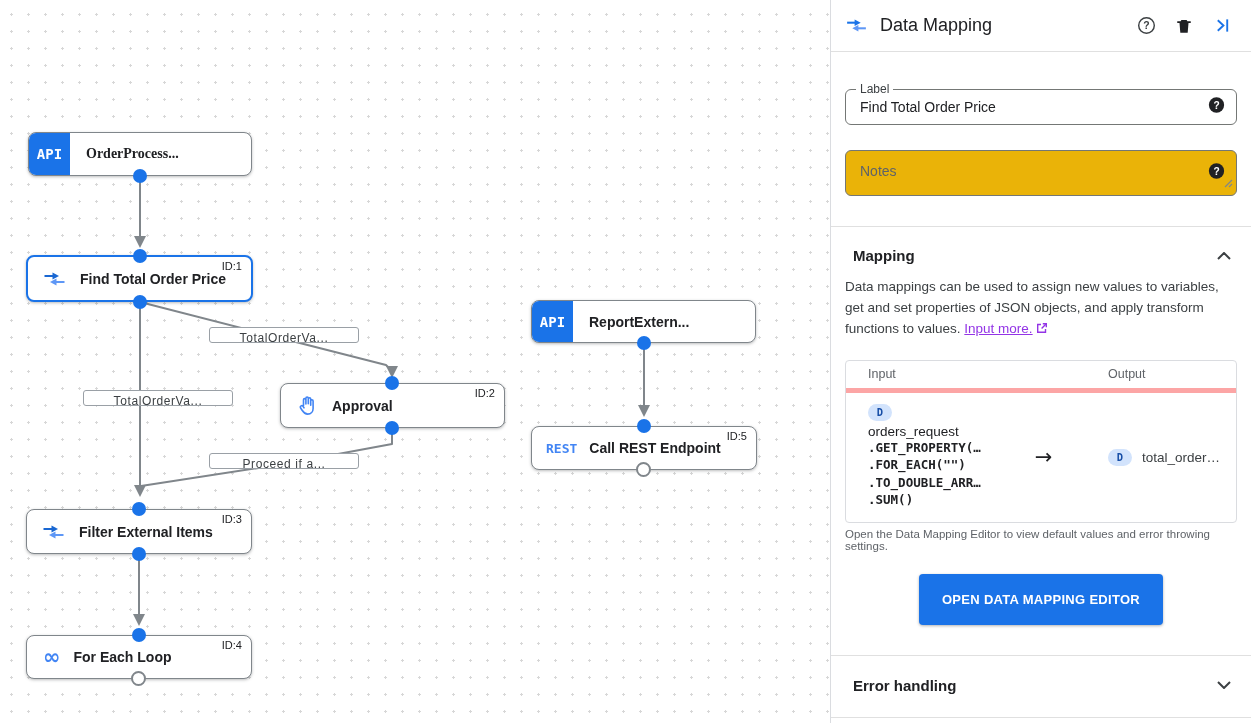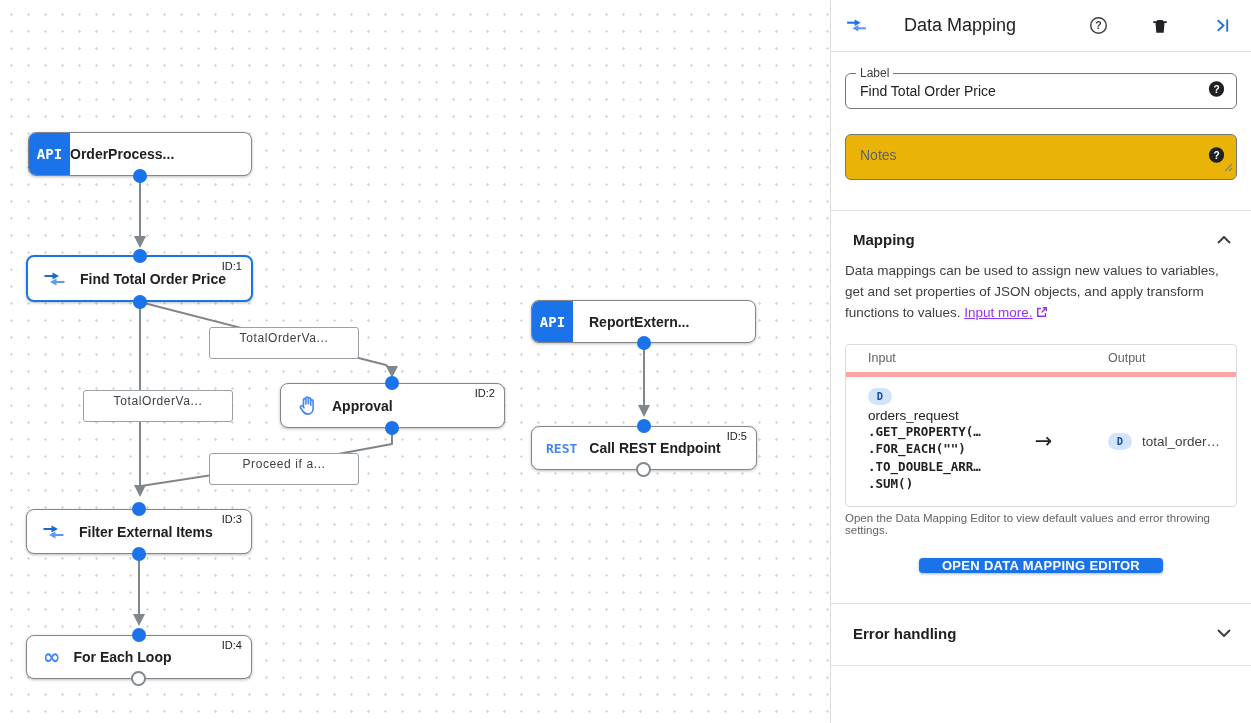--- a/index.html
+++ b/index.html
@@ -6,21 +6,21 @@
   html,body { width:1251px; height:723px; overflow:hidden; background:#fff;
     font-family:"Liberation Sans", sans-serif; }
   .app { position:relative; width:1251px; height:723px; }
 
   
   .canvas { position:absolute; left:0; top:0; width:830px; height:723px; background:#fff;
     background-image: radial-gradient(circle, #d7d7d7 1.3px, transparent 1.4px);
     background-size: 17px 17px; background-position: 3px 6px; }
   .edges { position:absolute; left:0; top:0; z-index:1; pointer-events:none; }
 
-  .edge-label { position:absolute; z-index:2; height:32px; background:#fff;
+  .edge-label { position:absolute; z-index:2; height:16px; background:#fff;
     border:1px solid #9aa0a6; border-radius:3px; font-size:12px; letter-spacing:.6px;
     color:#3c4043; text-align:center; line-height:21px; white-space:nowrap; }
 
   .node { position:absolute; z-index:3; background:#fff; border:1px solid #80868b;
     border-radius:8px; box-shadow:0 1px 3px rgba(60,64,67,.35);
     display:flex; align-items:center; overflow:hidden; }
   .node.selected { border:2px solid #1a73e8; }
   .node-label { font-weight:bold; font-size:14px; color:#202124; white-space:nowrap; }
   .node-id { position:absolute; top:3px; right:9px; font-size:11px; color:#202124;padding-left:18px; }
   .badge-api { width:41px; align-self:stretch; background:#1a73e8; color:#fff;
@@ -33,33 +33,33 @@
     font-size:21px; font-weight:bold; line-height:18px; }
 
   .port { position:absolute; z-index:4; width:14px; height:14px; border-radius:50%;
     background:#1a73e8; }
   .port.hollow { background:#fff; border:2px solid #80868b; width:15px; height:15px; }
 
   
   .panel { position:absolute; left:830px; top:0; width:421px; height:723px;
     background:#fff; border-left:1px solid #dadce0; }
   .panel-header { height:52px; display:flex; align-items:center; padding:0 16px 0 15px;
-    border-bottom:1px solid #e0e0e0;gap:24px; }
+    border-bottom:1px solid #e0e0e0; }
   .panel-title { font-size:18px; color:#202124; margin-left:13px; flex:1; }
   .icon-btn { width:26px; height:26px; display:flex; align-items:center; justify-content:center;
     margin-left:12px; cursor:pointer; }
 
   .section-head { display:flex; align-items:center; justify-content:space-between;
     padding:0 20px 0 22px; }
   .section-head .h { font-size:15px; font-weight:bold; color:#202124; }
 
   .general { padding-bottom:30px; }
   .general .section-head { margin-top:22px; }
 
-  .field { position:relative; margin:21px 14px 0 14px; border:1px solid #747775;
+  .field { position:relative; margin:37px 14px 0 14px; border:1px solid #747775;
     border-radius:6px; height:36px; display:flex; align-items:center; background:#fff; }
   .field input { border:none; outline:none; width:100%; height:100%; padding:0 40px 0 14px;
     font-size:14px; color:#202124; font-family:"Liberation Sans", sans-serif; background:transparent; }
   .float-label { position:absolute; top:-8px; left:10px; background:#fff; padding:0 4px;
     font-size:12px; color:#3c4043; }
   .notes { position:relative; margin:25px 14px 0 14px; border:1px solid #747775;
     border-radius:6px; height:46px; background:#eab308; }
   .notes textarea { border:none; outline:none; width:100%; height:100%; resize:none;
     padding:12px 40px 0 14px; font-size:14px; color:#202124;
     font-family:"Liberation Sans", sans-serif; background:transparent; }
@@ -89,21 +89,21 @@
     font-size:10.5px; font-weight:bold; text-align:center; line-height:17px; }
   .var-name { font-size:13.5px; color:#202124; margin-top:3px; }
   .fn-line { font-family:"DejaVu Sans Mono", monospace; font-size:12.5px; font-weight:bold;
     color:#202124; line-height:17.5px; white-space:nowrap; }
   .map-arrow { font-family:"DejaVu Sans", sans-serif; font-size:21px; color:#202124; }
   .out-val { font-size:13.5px; color:#3c4043; margin-left:10px; white-space:nowrap; }
 
   .map-caption { margin:5px 14px 0 14px; font-size:11.5px; color:#5f6368; }
   .open-editor-btn { display:block; margin:22px auto 0 auto; border:none; cursor:pointer;
     background:#1a73e8; color:#fff; font-family:"Liberation Sans", sans-serif;
-    font-size:13px; font-weight:bold; letter-spacing:.3px; padding:0 23px;
+    font-size:13px; font-weight:bold; letter-spacing:.3px; padding:18px 23px;
     border-radius:4px; box-shadow:0 1px 3px rgba(60,64,67,.4); }
 
   .error-sec .section-head { padding-top:21px; padding-bottom:23px; }
 </style>
 </head>
 <body>
 
 <div class="app">
 
   <div class="canvas">
@@ -123,21 +123,21 @@
         <path d="M139 554 V624" marker-end="url(#arr)"></path>
       </g>
     </svg>
 
     <div class="edge-label" style="left:209px; top:327px; width:150px;">TotalOrderVa...</div>
     <div class="edge-label" style="left:83px; top:390px; width:150px;">TotalOrderVa...</div>
     <div class="edge-label" style="left:209px; top:453px; width:150px;">Proceed if a...</div>
 
     <div class="node" style="left:28px; top:132px; width:224px; height:44px;">
       <div class="badge-api">API</div>
-      <div class="node-label" style="">OrderProcess...</div>
+      <div class="node-label" style="margin-left:16px;font-family:Liberation Serif, serif;">OrderProcess...</div>
     </div>
 
     <div class="node selected" style="left:26px; top:255px; width:227px; height:47px;">
       <span class="node-icon">
         <svg width="23" height="16" viewBox="0 0 22 16">
           <path d="M1 5 H10" stroke="#1967d2" stroke-width="2.2"></path>
           <path d="M9 1.5 L15.5 5 L9 8.5 Z" fill="#1967d2"></path>
           <path d="M21 11 H12" stroke="#5e97f6" stroke-width="2.2"></path>
           <path d="M13 7.5 L6.5 11 L13 14.5 Z" fill="#5e97f6"></path>
         </svg>

